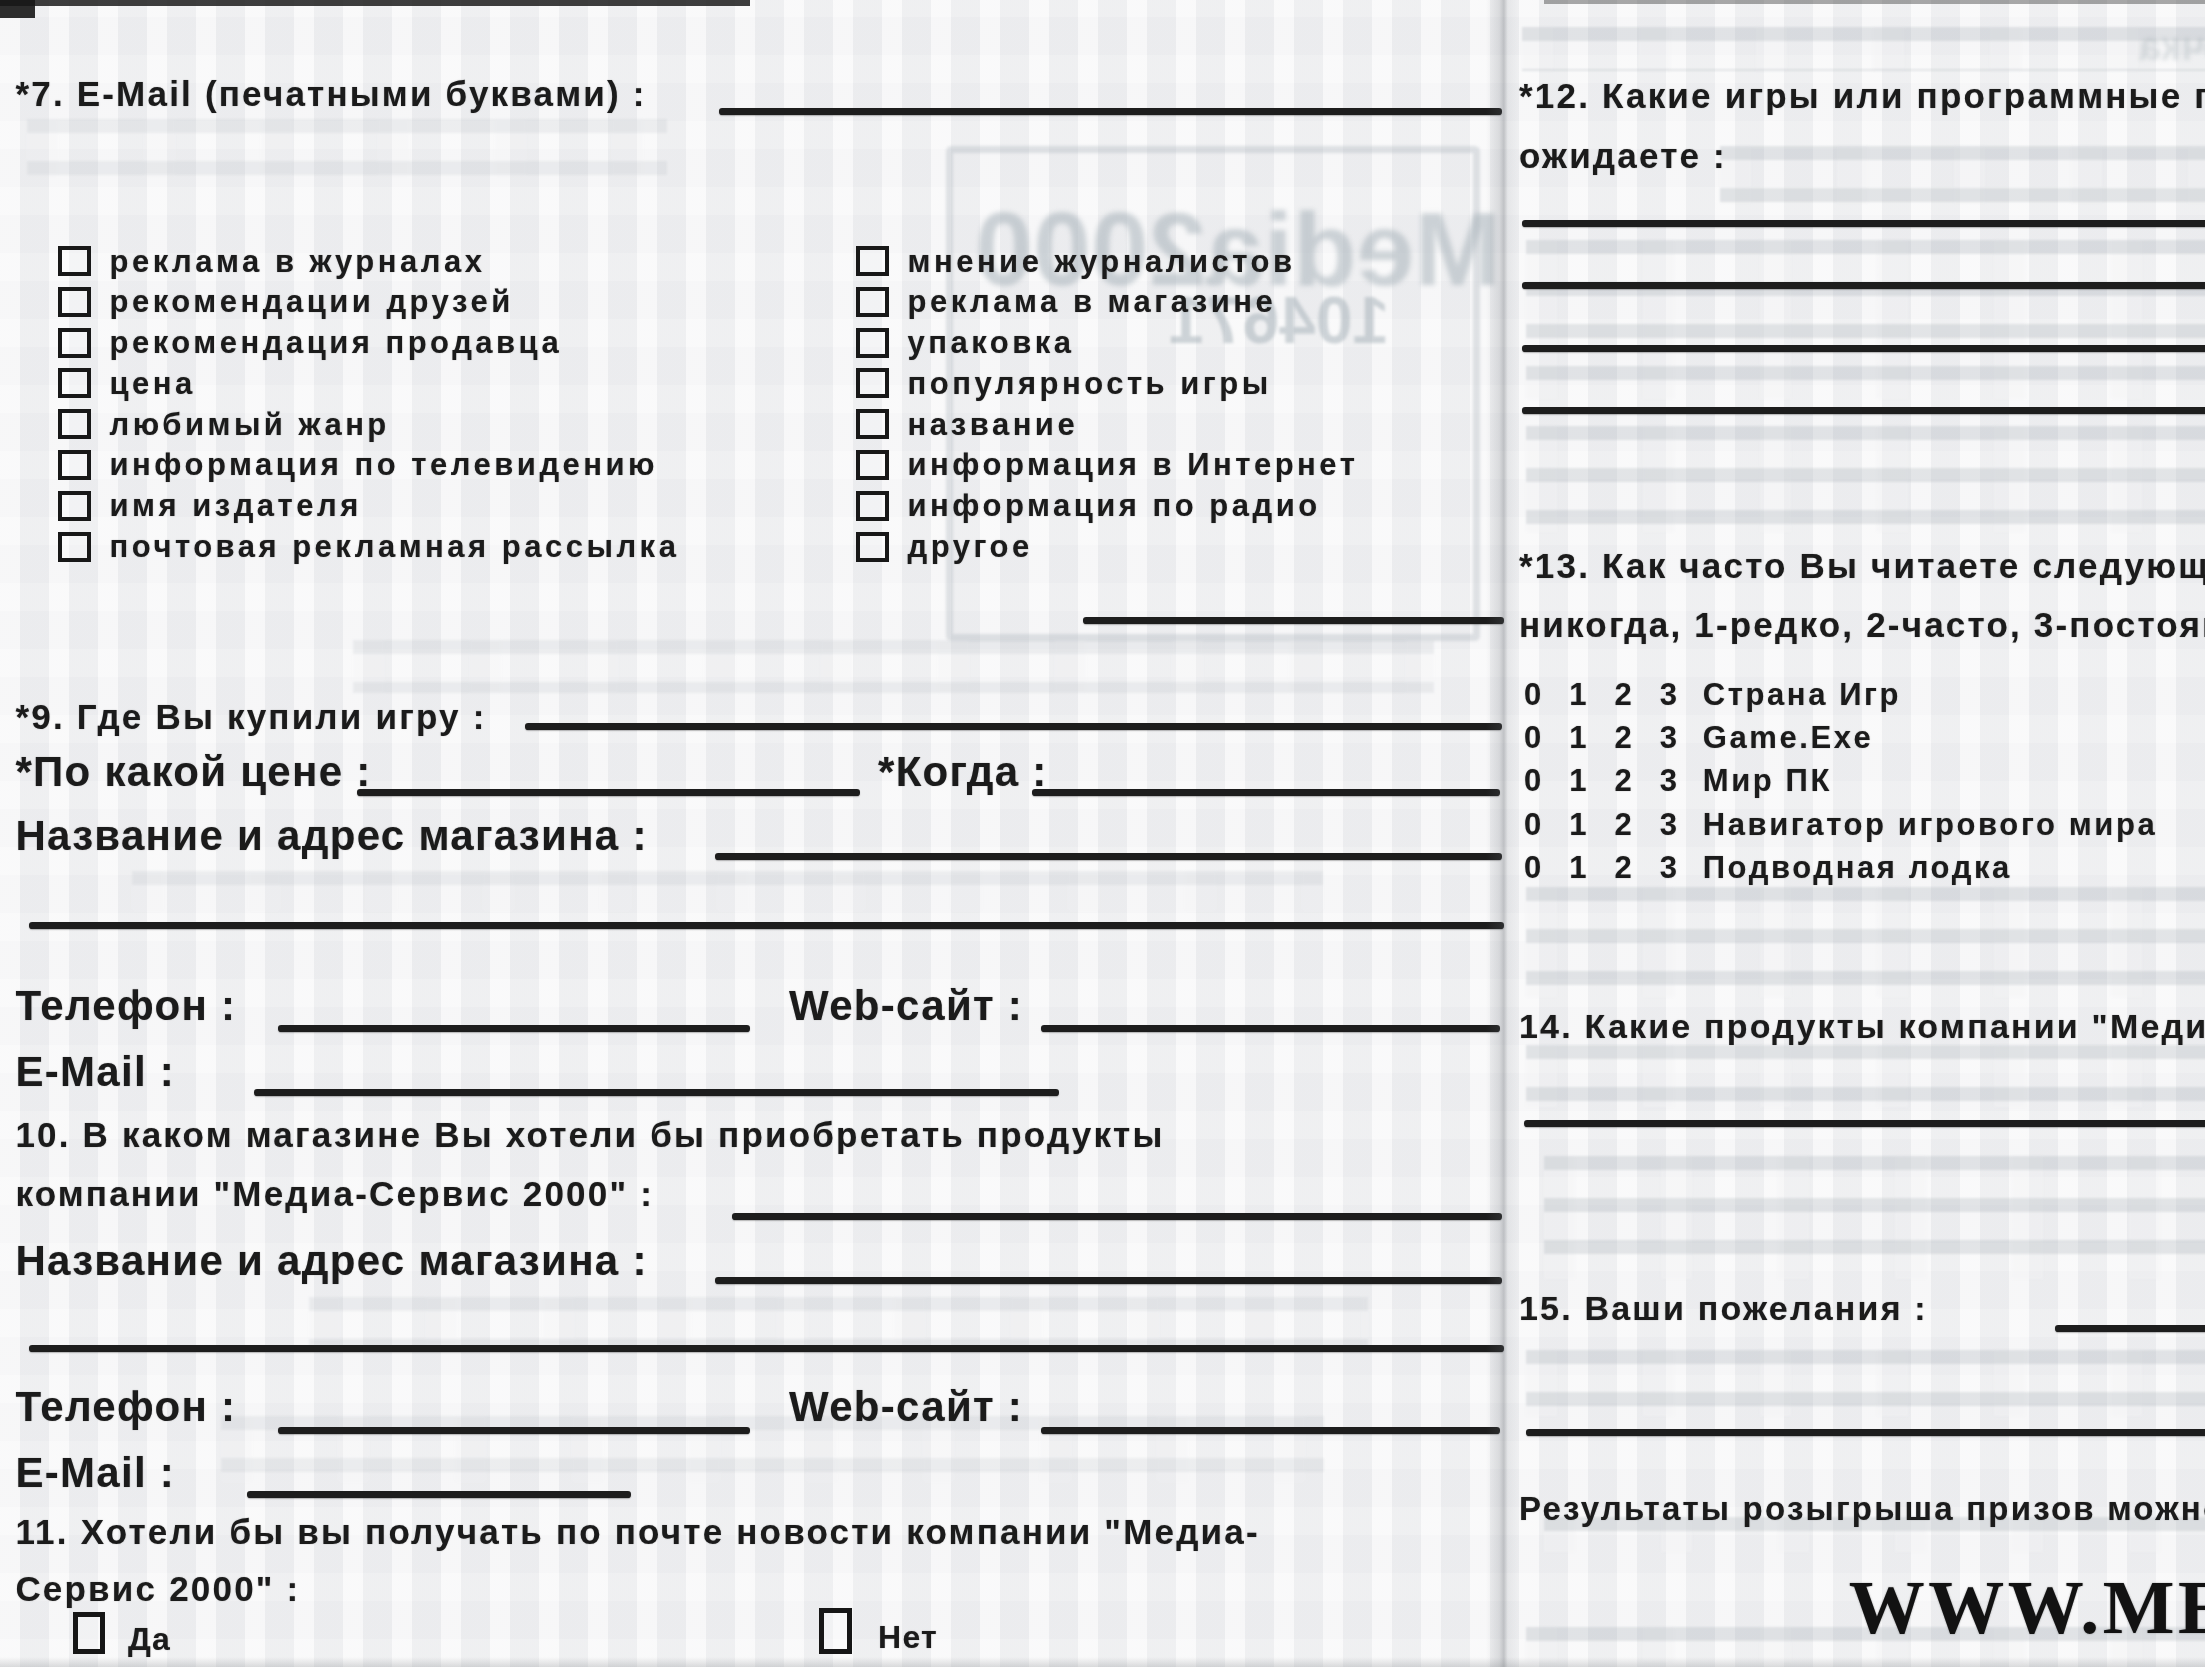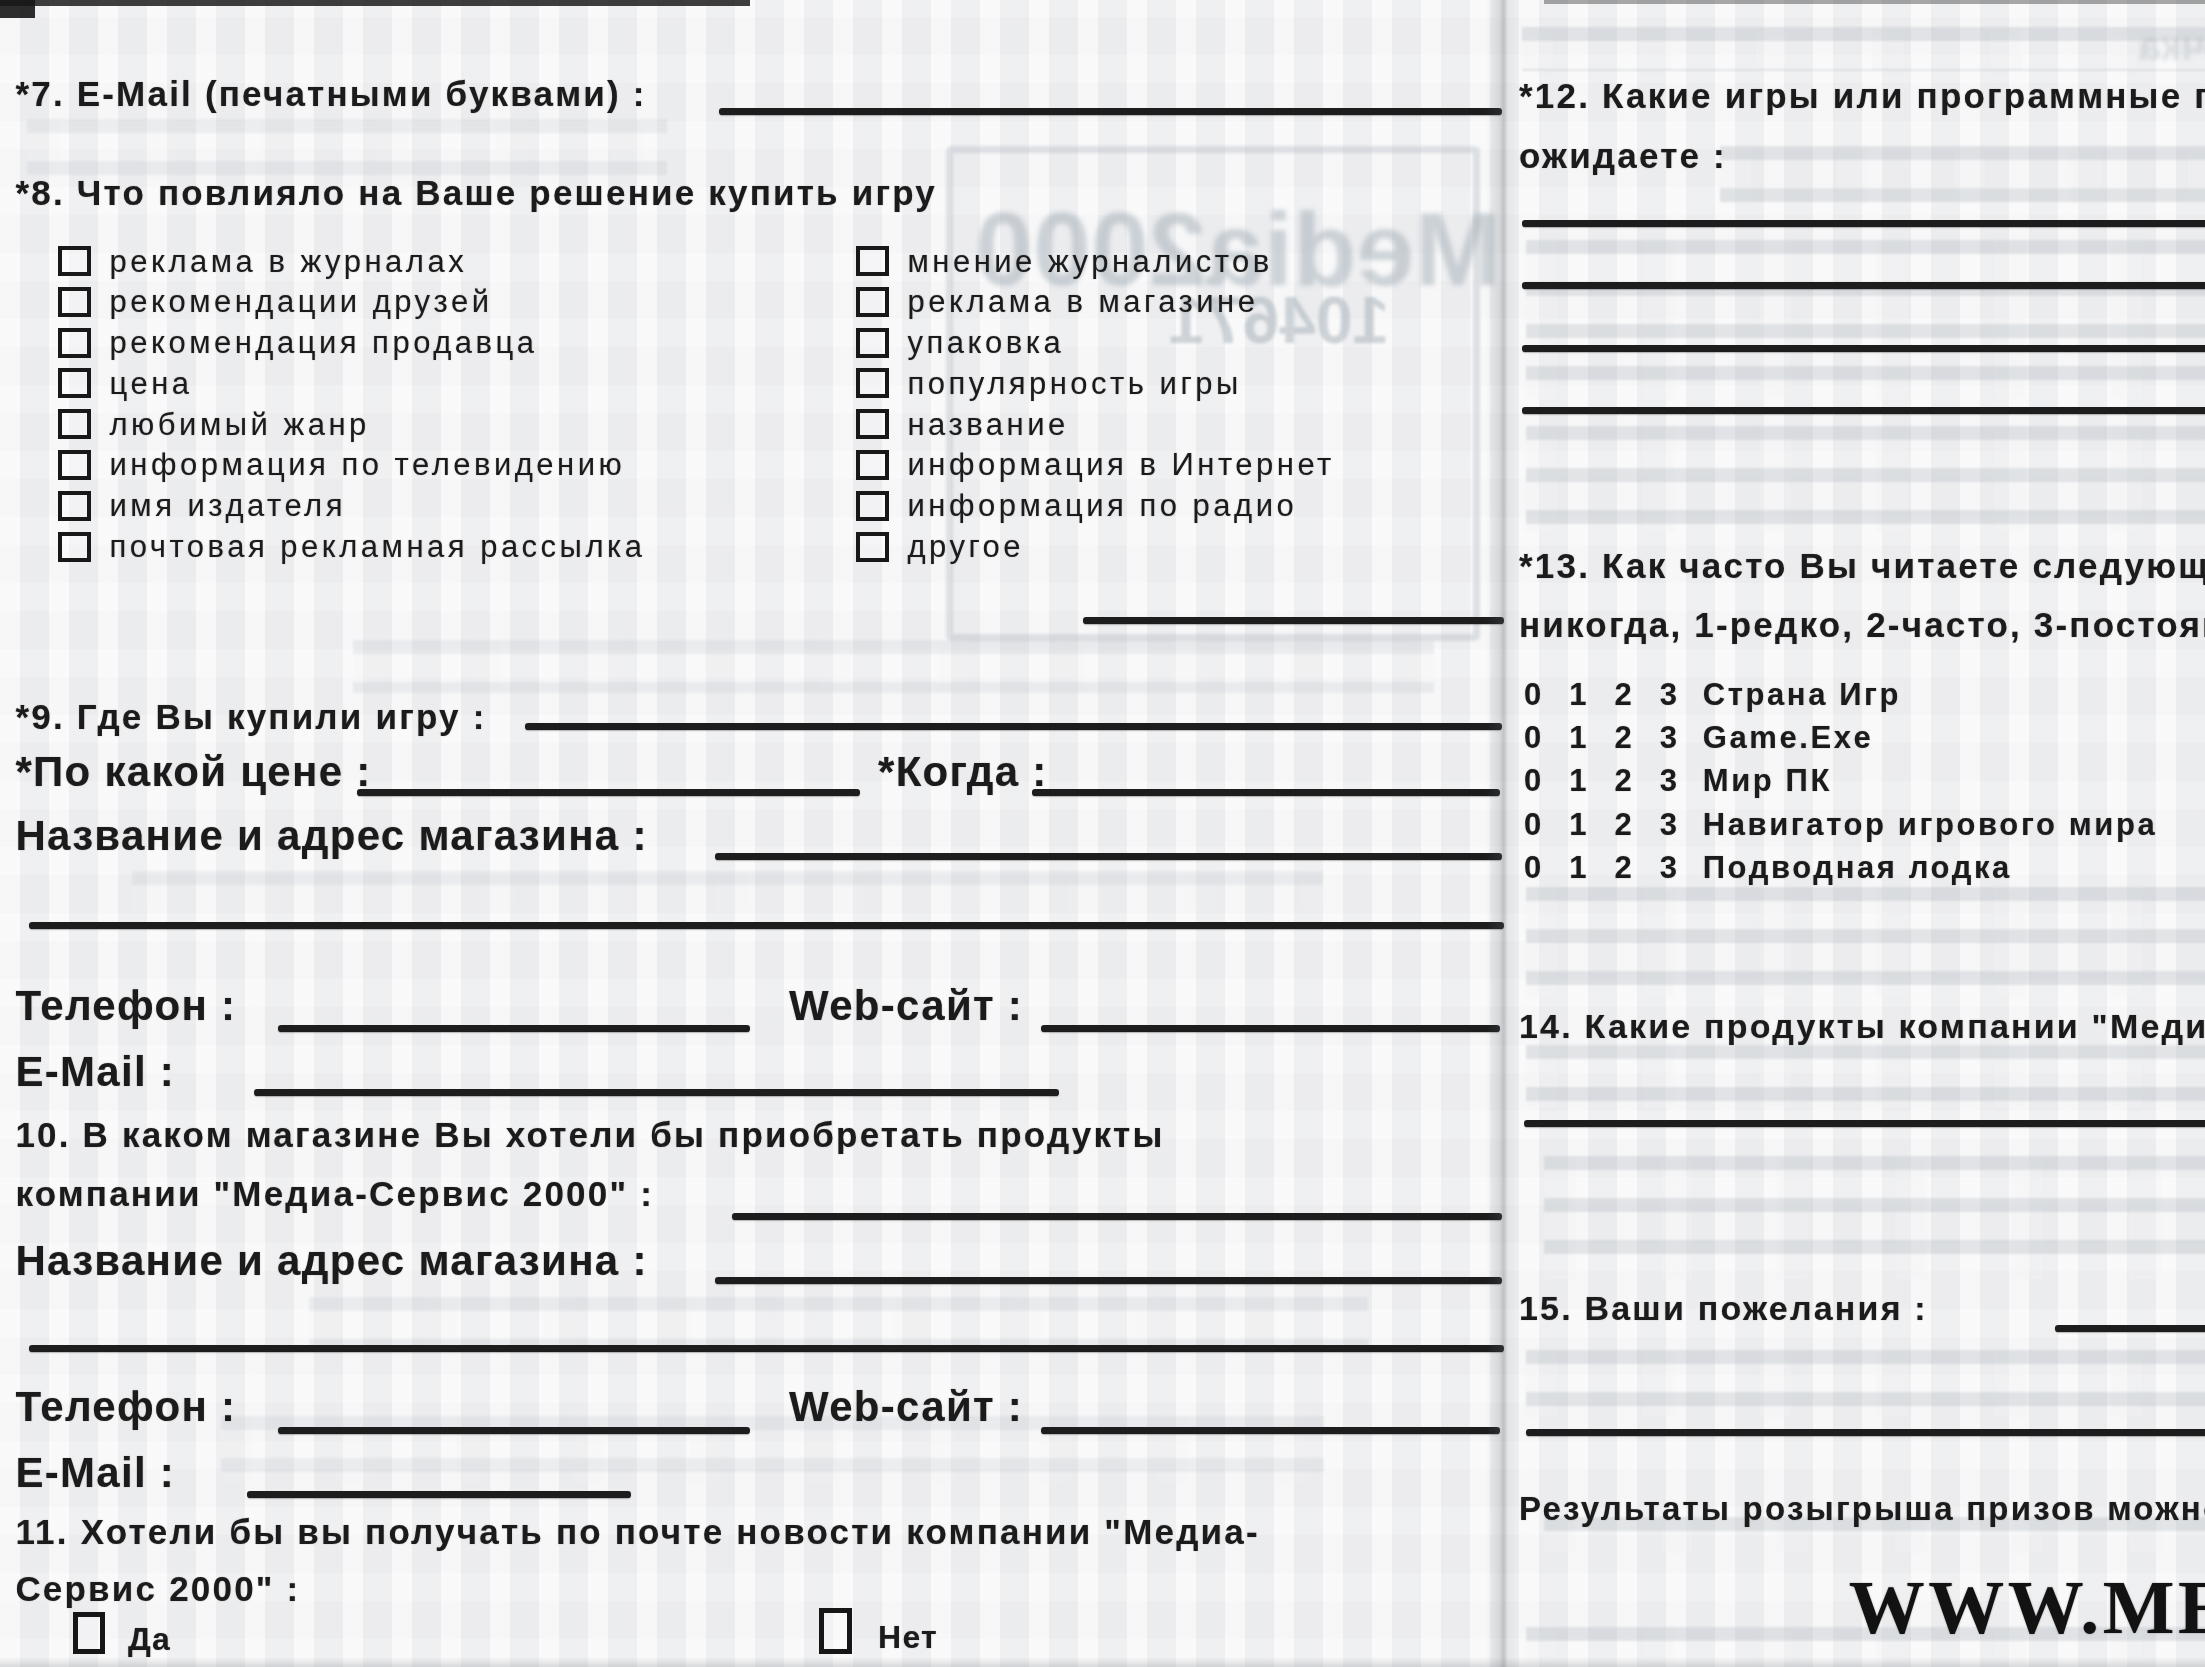--- a/index.html
+++ b/index.html
@@ -23,21 +23,21 @@
     text-shadow:0 0 1.3px rgba(25,25,25,.35);
   }
   .fline{
     position:absolute;height:6.6px;background:#1d1d1d;border-radius:3.1px;
     box-shadow:0 0.9px 1.3px rgba(0,0,0,.28);
   }
   .cbcol{position:absolute;display:flex;flex-direction:column;gap:8.8px;}
   .cbrow{display:flex;align-items:center;gap:18.5px;height:32px;}
   .cbrow .box{width:25px;height:22px;border:4.9px solid #181818;flex:none;background:rgba(255,255,255,.35);}
   .cbrow .txt{
-    font-weight:400;font-size:31px;line-height:1;letter-spacing:3.5px;color:#1b1b1b;
+    font-weight:700;font-size:31px;line-height:1;letter-spacing:3.5px;color:#1b1b1b;
     white-space:nowrap;text-shadow:0 0 1.3px rgba(25,25,25,.35);
   }
   .ratecol{position:absolute;display:flex;flex-direction:column;gap:13.2px;}
   .raterow{display:flex;align-items:baseline;gap:16px;height:30px;}
   .raterow .scale{
     font-weight:700;font-size:31px;letter-spacing:9.7px;color:#1b1b1b;white-space:nowrap;
     text-shadow:0 0 1.3px rgba(25,25,25,.35);
   }
   .raterow .mag{
     font-weight:700;font-size:31px;letter-spacing:2.6px;color:#1b1b1b;white-space:nowrap;
@@ -91,21 +91,20 @@
   <div class="ghost-par" style="left:1526px;top:887px;width:1469px;height:110px;"></div>
   <div class="ghost-par" style="left:1526px;top:1045px;width:1469px;height:62px;"></div>
   <div class="ghost-par" style="left:1544px;top:1156px;width:1433px;height:123px;"></div>
   <div class="ghost-par" style="left:1526px;top:1350px;width:1455px;height:66px;"></div>
   <div class="ghost-par" style="left:1544px;top:1517px;width:1403px;height:35px;"></div>
   <div class="ghost-par" style="left:1526px;top:1627px;width:1469px;height:35px;"></div>
 
   <div class="hdr" style="left:15.4px;top:75px;">*7. E-Mail (печатными буквами) :</div>
   <div class="fline" style="left:719px;top:108px;width:783px;"></div>
 
-  <div class="hdr" style="left:15.4px;top:174px;">*8. Что повлияло на Ваше решение купить игру</div>
 
   <div class="cbcol" style="left:58px;top:245px;">
     <div class="cbrow">
         <span class="box"></span>
         <span class="txt">реклама в журналах</span>
       </div>
     <div class="cbrow">
         <span class="box"></span>
         <span class="txt">рекомендации друзей</span>
       </div>

